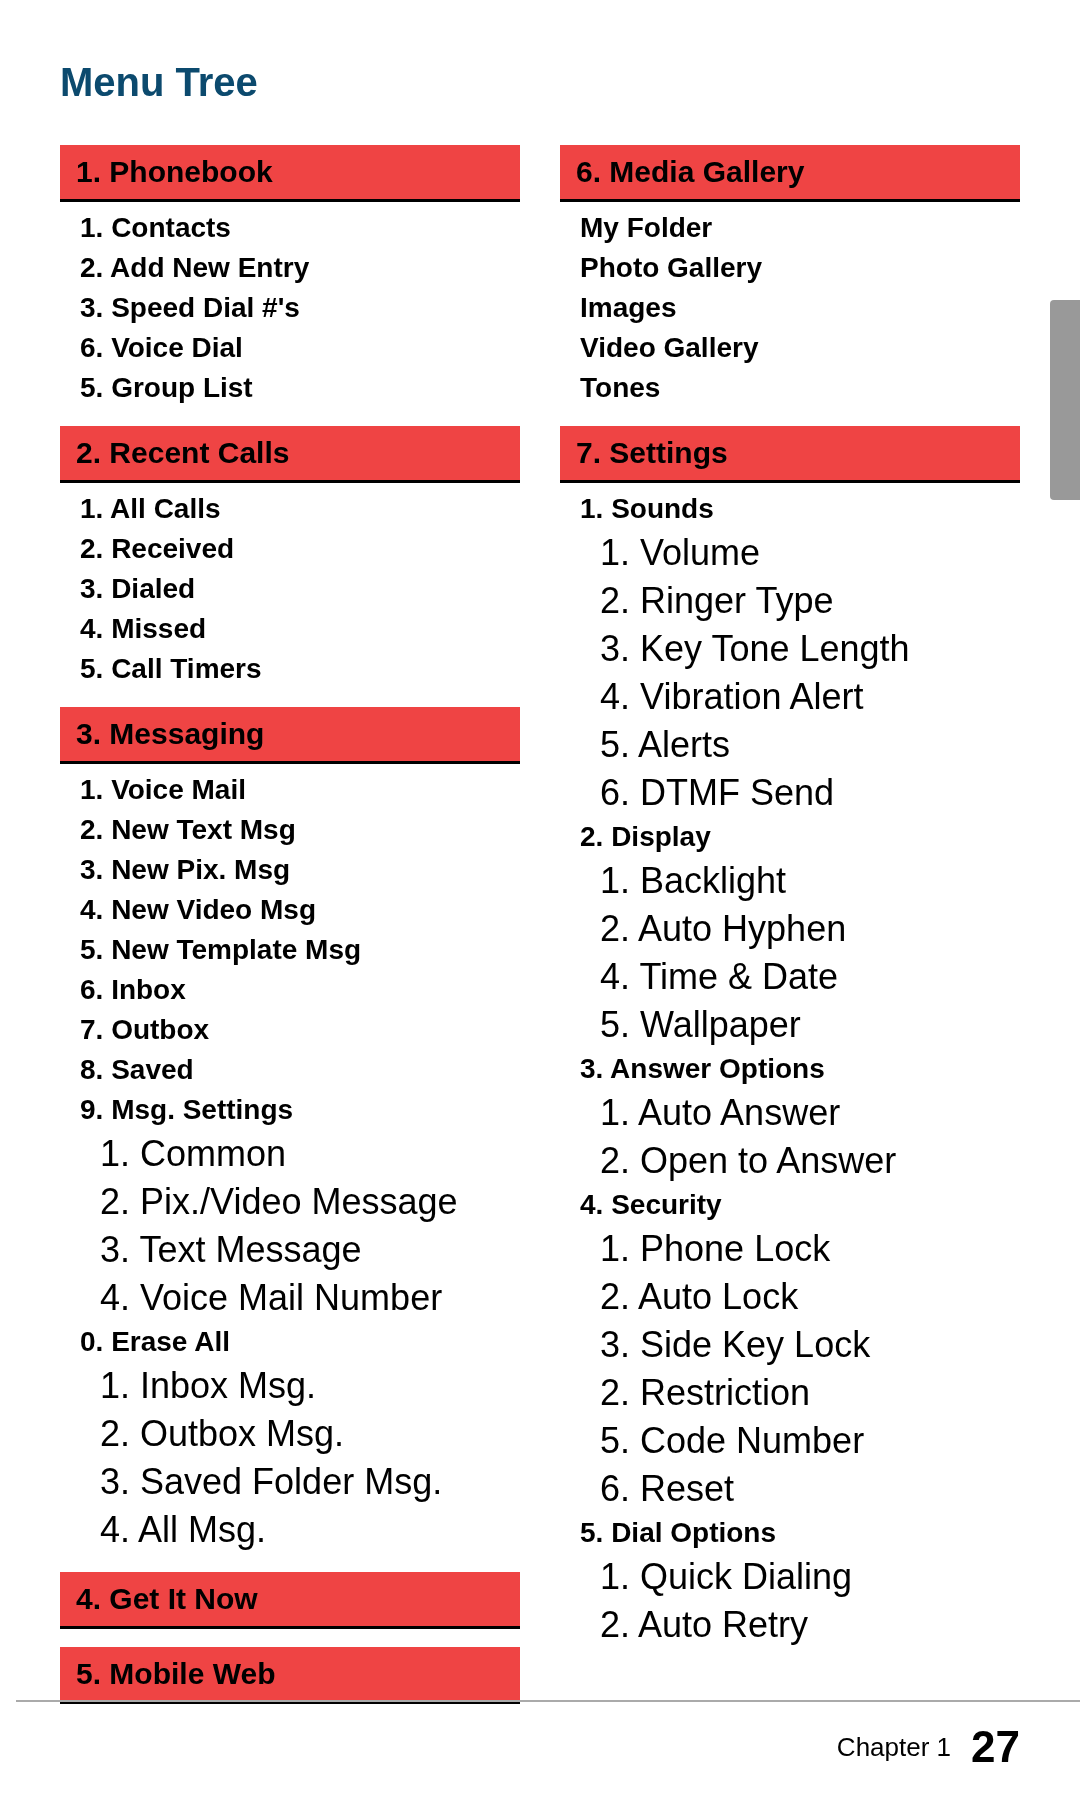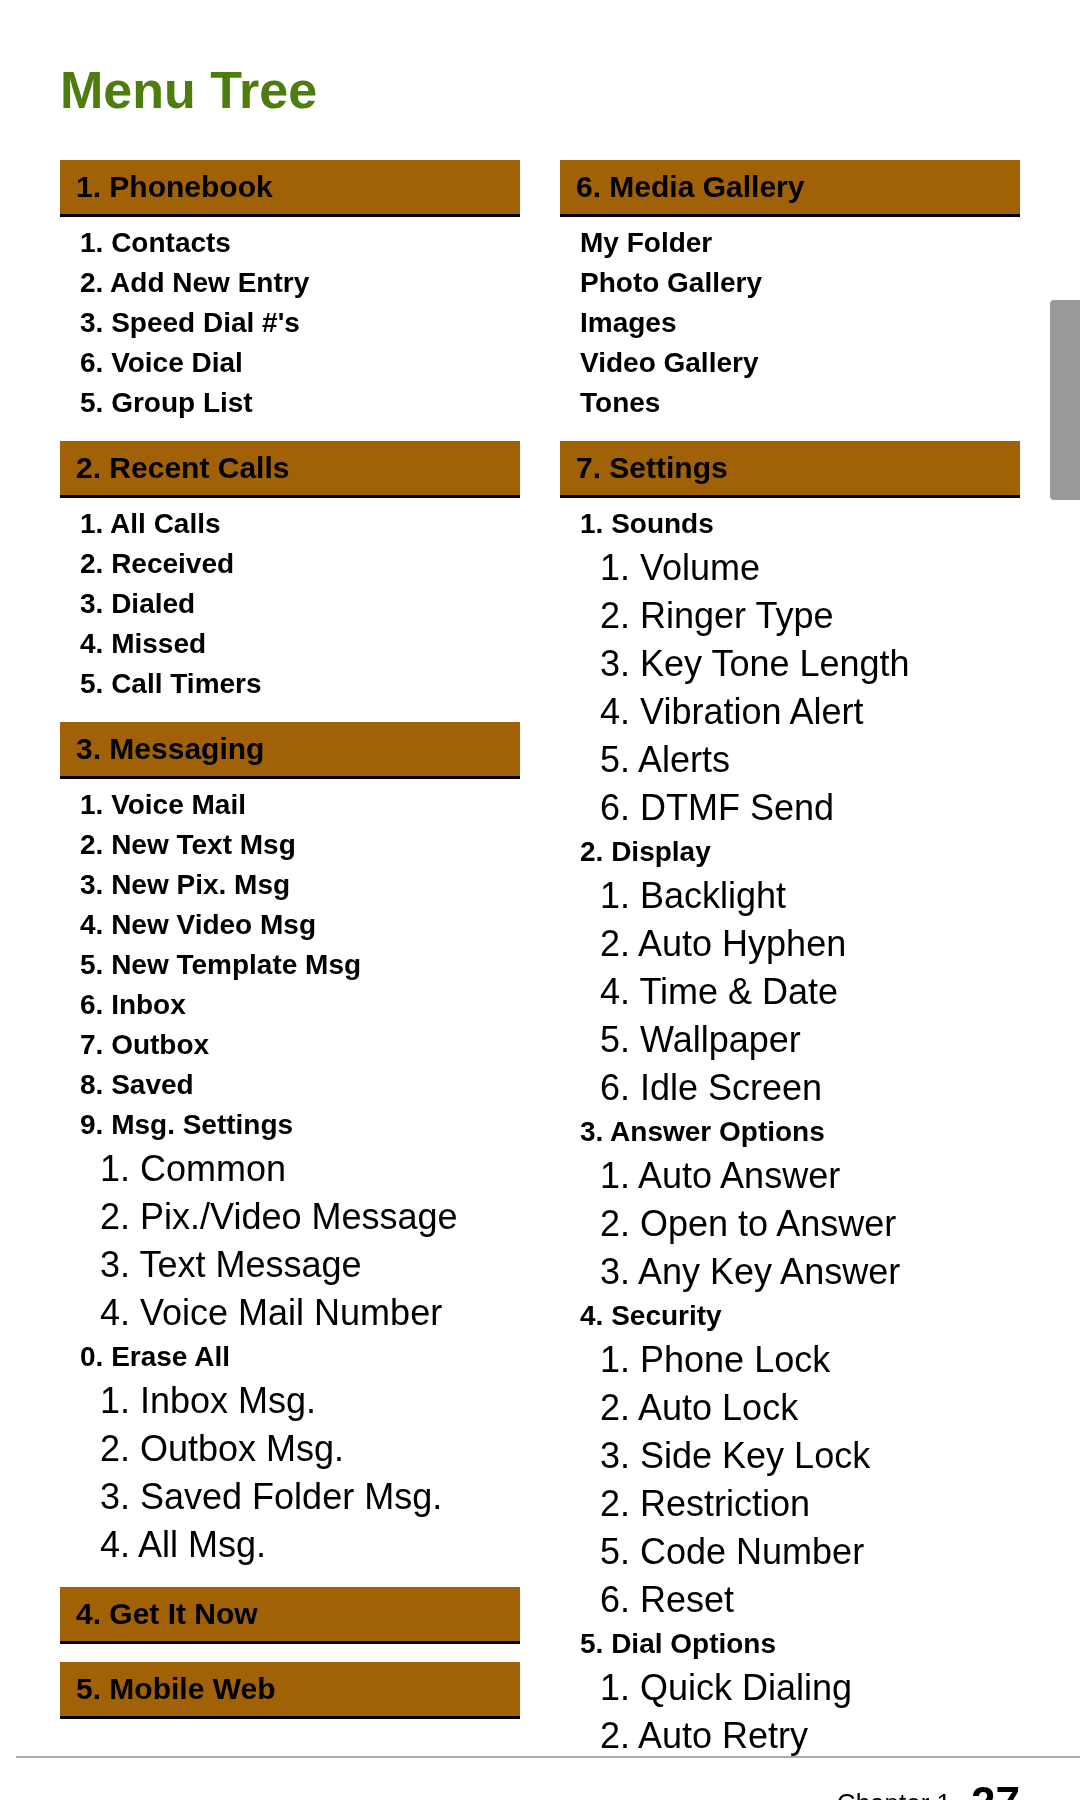--- a/index.html
+++ b/index.html
@@ -11,38 +11,38 @@
     body {
       font-family: Arial, Helvetica, sans-serif;
       background: #ffffff;
       width: 1080px;
       min-height: 1800px;
       position: relative;
       padding: 60px 60px 80px 60px;
     }
 
     .page-title {
-      font-size: 52px;
+      font-size: 40px;
       font-weight: bold;
       margin-bottom: 40px;
-      color: #4d7c0f;
+      color: #0c4a6e;
     }
 
     .two-column {
       display: flex;
       gap: 40px;
       align-items: flex-start;
     }
 
     .column {
       flex: 1;
     }
 
     .section-header {
-      background-color: #a16207;
+      background-color: #ef4444;
       padding: 10px 16px;
       font-size: 30px;
       font-weight: bold;
       color: #000;
       margin-bottom: 6px;
       border-bottom: 3px solid #000;
     }
 
     .level1-item {
       font-size: 28px;
@@ -176,26 +176,24 @@
       <div class="level2-item">3.  Key Tone Length</div>
       <div class="level2-item">4.  Vibration Alert</div>
       <div class="level2-item">5.  Alerts</div>
       <div class="level2-item">6.  DTMF Send</div>
 
       <div class="level1-item">2.  Display</div>
       <div class="level2-item">1.  Backlight</div>
       <div class="level2-item">2.  Auto Hyphen</div>
       <div class="level2-item">4.  Time &amp; Date</div>
       <div class="level2-item">5.  Wallpaper</div>
-      <div class="level2-item">6.  Idle Screen</div>
 
       <div class="level1-item">3.  Answer Options</div>
       <div class="level2-item">1.  Auto Answer</div>
       <div class="level2-item">2.  Open to Answer</div>
-      <div class="level2-item">3.  Any Key Answer</div>
 
       <div class="level1-item">4.  Security</div>
       <div class="level2-item">1.  Phone Lock</div>
       <div class="level2-item">2.  Auto Lock</div>
       <div class="level2-item">3.  Side Key Lock</div>
       <div class="level2-item">2.  Restriction</div>
       <div class="level2-item">5.  Code Number</div>
       <div class="level2-item">6.  Reset</div>
 
       <div class="level1-item">5.  Dial Options</div>

